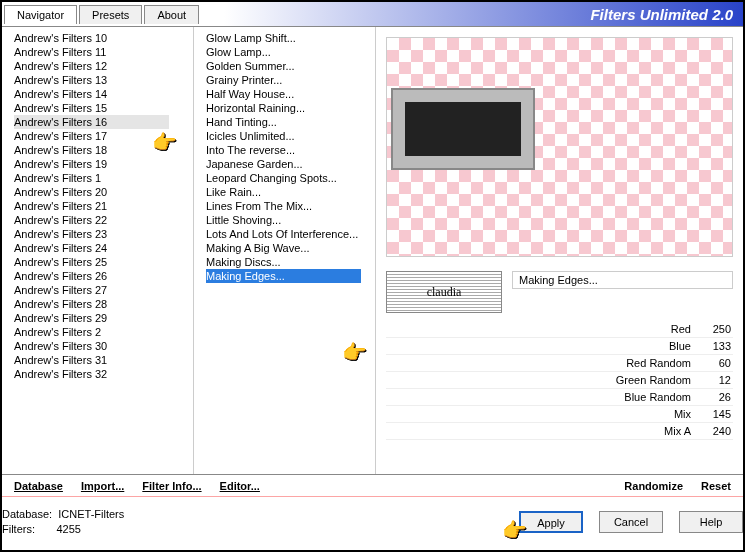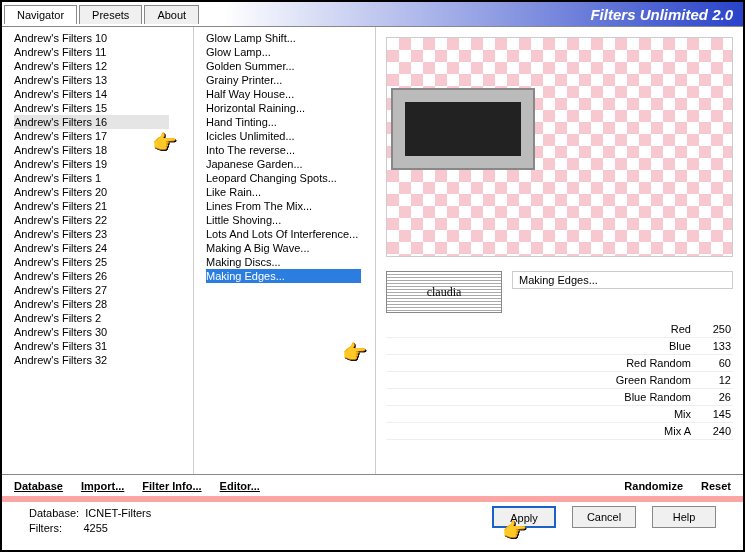--- a/index.html
+++ b/index.html
@@ -36,21 +36,21 @@
   .sliders { padding: 4px 10px; flex: 1; overflow: auto; }
   .slider-row { display: flex; justify-content: flex-end; border-bottom: 1px solid #eee; padding: 2px 2px 2px 0; }
   .slider-row span:first-child { color: #000; }
   .slider-row span:last-child  { color: #000; text-align: right; width: 40px; }
 
   .toolbar { height: 22px; border-top: 1px solid #888; display: flex; align-items: center; padding: 0 12px; gap: 18px; }
   .toolbar .spacer { flex: 1; }
   .toolbar-item { font-weight: bold; cursor: pointer; }
   .toolbar-item.underline { text-decoration: underline; }
 
-  .footer { height: 50px; border-top: 6px solid #fca5a5; display: flex; align-items: flex-start; padding: 4px 27px; }
+  .footer { height: 50px; border-top: 1px solid #fca5a5; display: flex; align-items: center; padding: 4px 0; }
   .footer-left { font-size: 11px; line-height: 15px; }
   .footer-buttons { margin-left: auto; display: flex; gap: 16px; }
   .btn { min-width: 64px; height: 22px; border: 1px solid #888; background: #f0f0f0; padding: 0 10px; text-align: center; line-height: 20px; cursor: pointer; }
   .btn.default { border: 2px solid #1a63c6; }
 
   
   .listbox::-webkit-scrollbar { width: 14px; }
   .listbox::-webkit-scrollbar-thumb { background: #c8c8c8; border: 1px solid #888; }
   .listbox::-webkit-scrollbar-track { background: #f0f0f0; }
 
@@ -87,20 +87,21 @@
         <div class="list-item">Andrew's Filters 1</div>
         <div class="list-item">Andrew's Filters 20</div>
         <div class="list-item">Andrew's Filters 21</div>
         <div class="list-item">Andrew's Filters 22</div>
         <div class="list-item">Andrew's Filters 23</div>
         <div class="list-item">Andrew's Filters 24</div>
         <div class="list-item">Andrew's Filters 25</div>
         <div class="list-item">Andrew's Filters 26</div>
         <div class="list-item">Andrew's Filters 27</div>
         <div class="list-item">Andrew's Filters 28</div>
+        <div class="list-item">Andrew's Filters 29</div>
         <div class="list-item">Andrew's Filters 2</div>
         <div class="list-item">Andrew's Filters 30</div>
         <div class="list-item">Andrew's Filters 31</div>
         <div class="list-item">Andrew's Filters 32</div>
       </div>
   </div>
   <div class="col col-mid">
     <div class="listbox" id="filter-list">
         <div class="list-item">Glow Lamp Shift...</div>
         <div class="list-item">Glow Lamp...</div>

